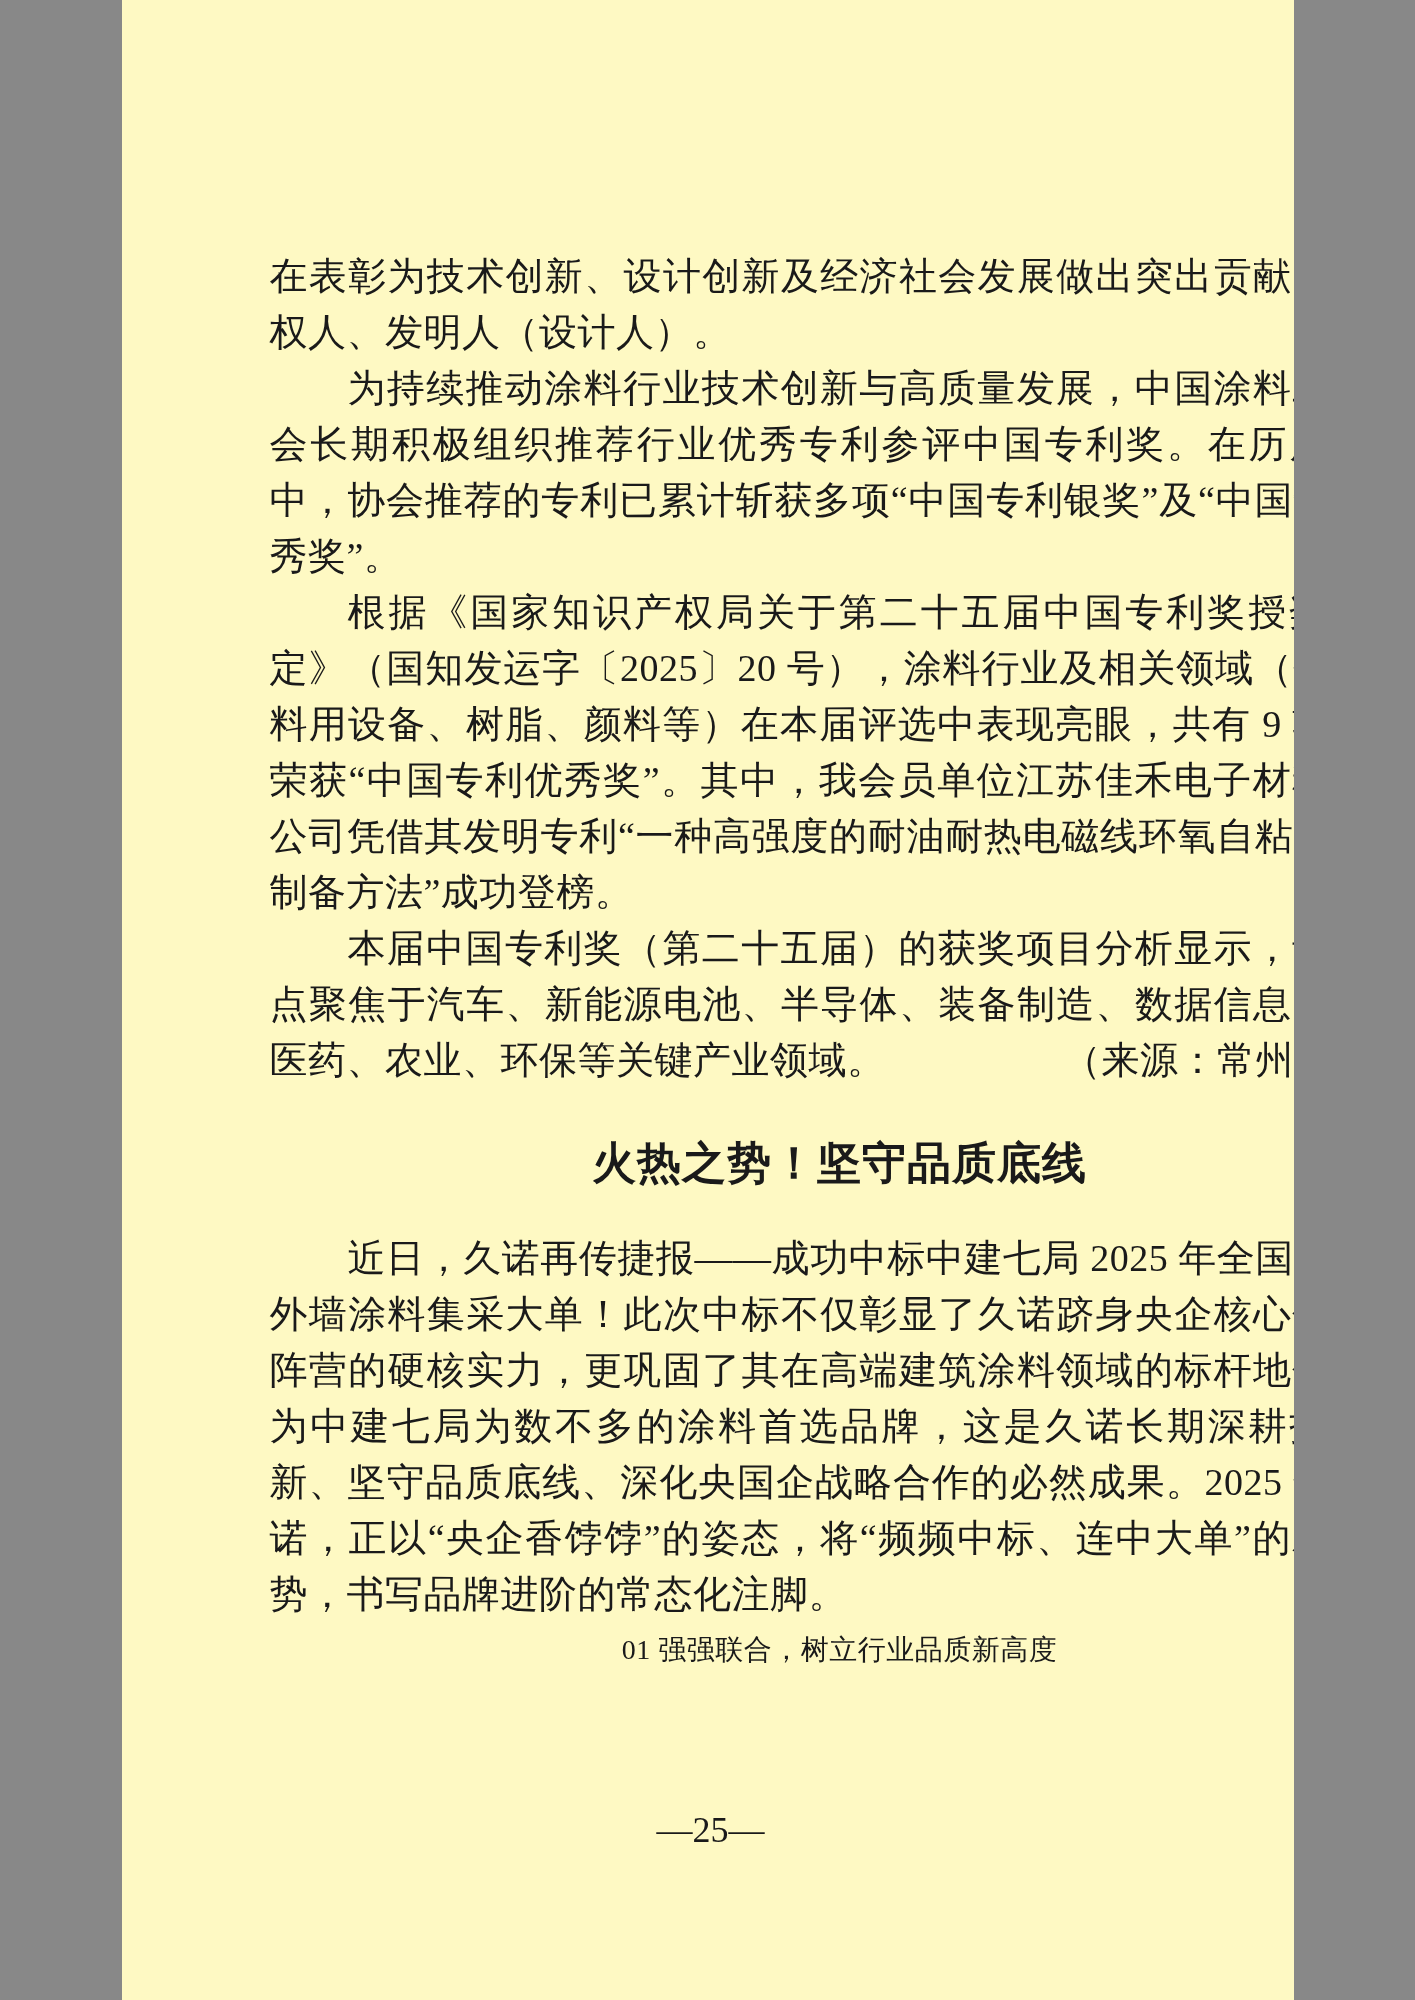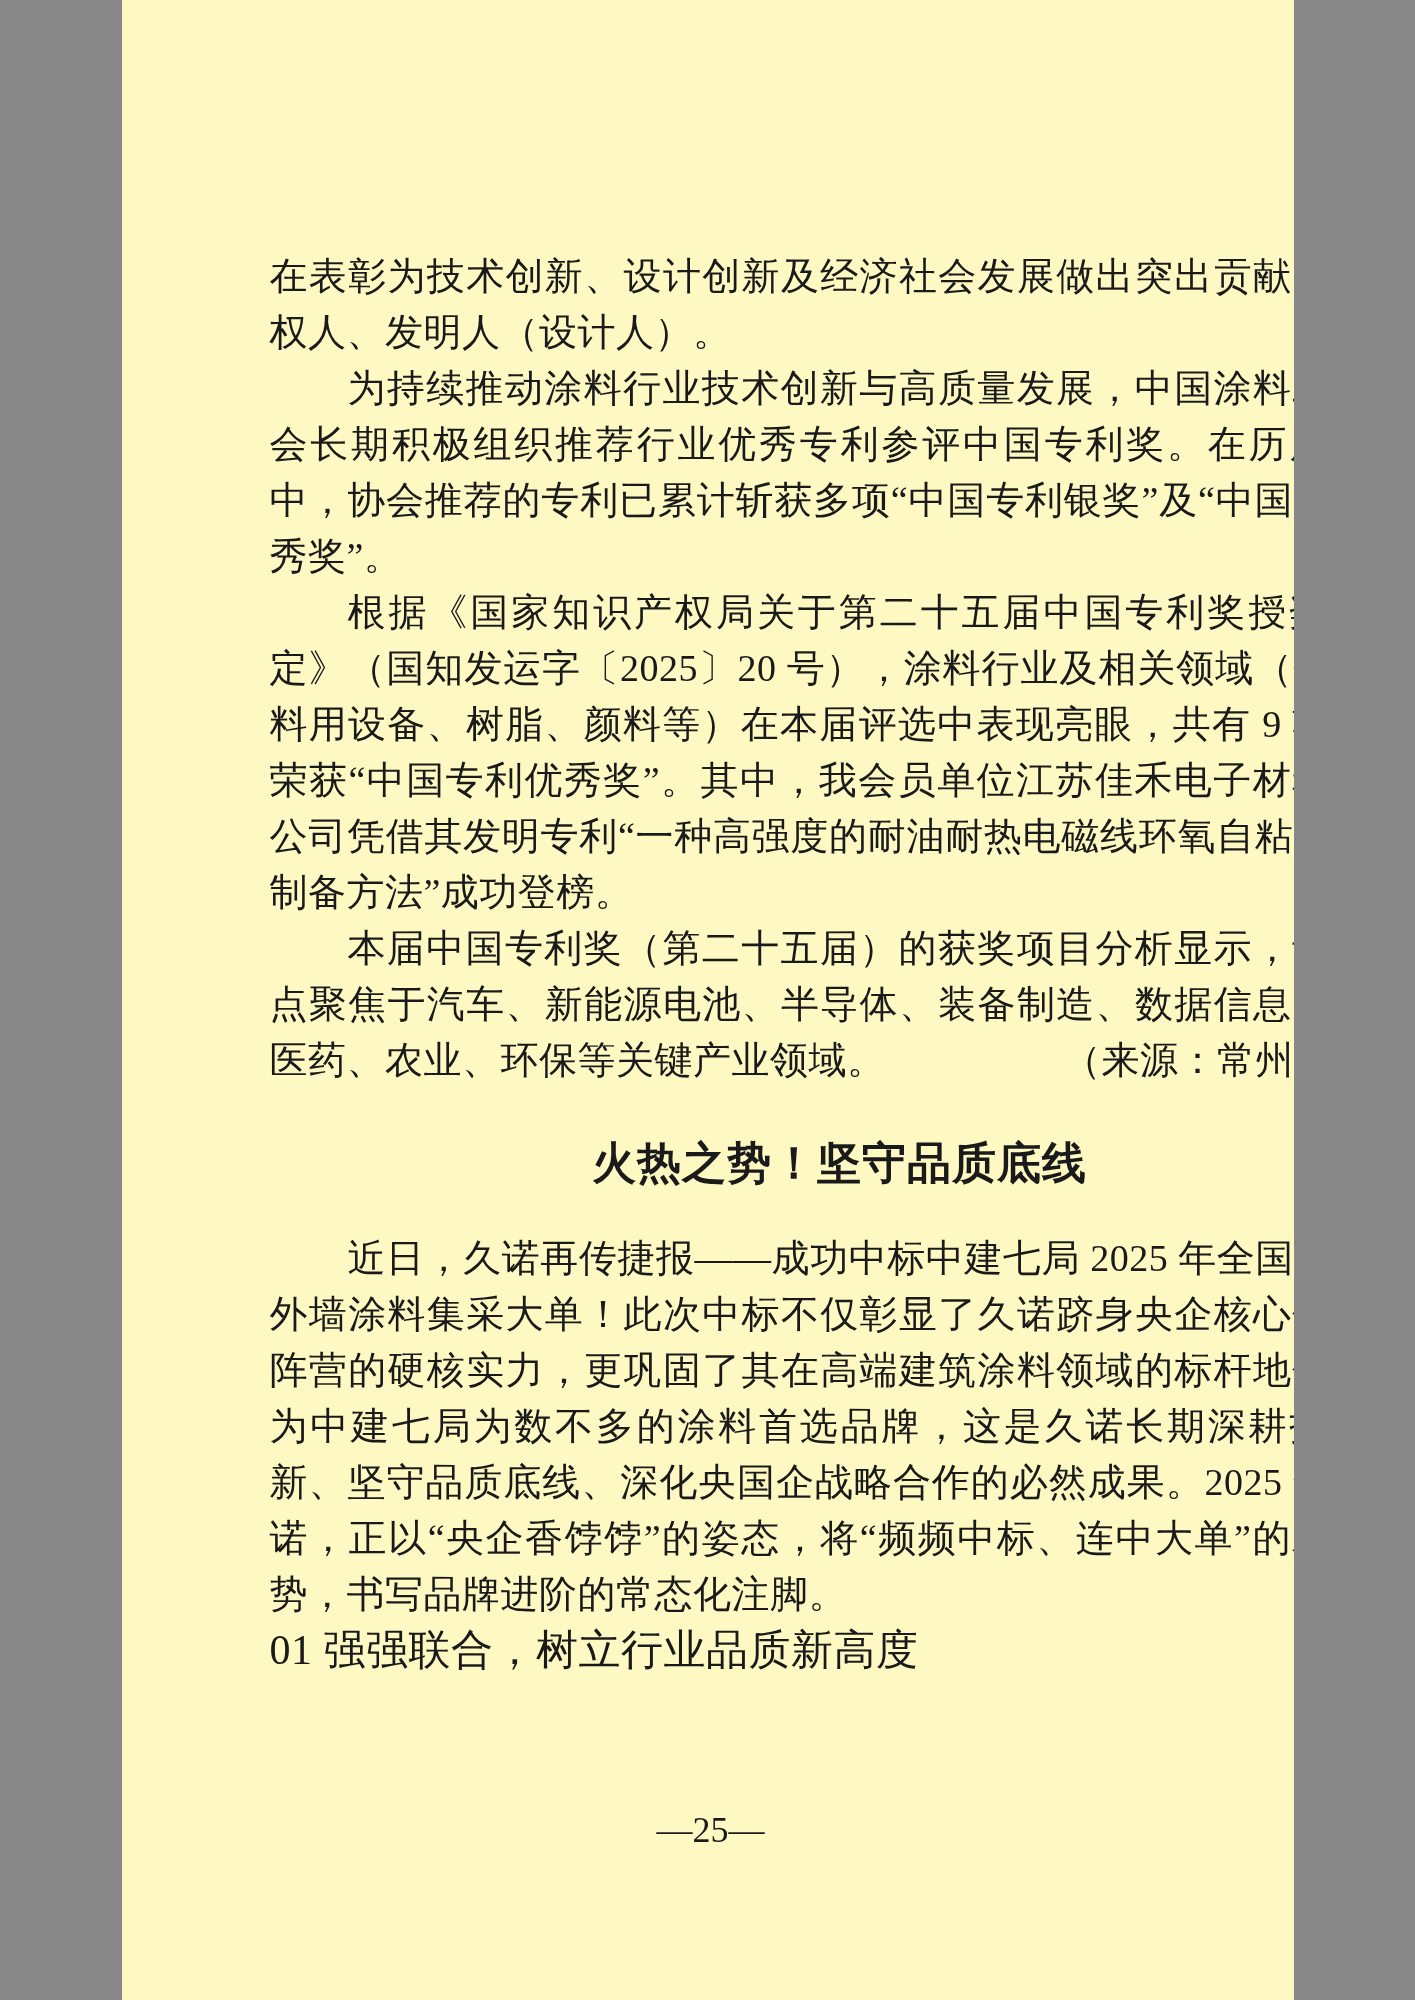--- a/index.html
+++ b/index.html
@@ -30,23 +30,23 @@
   .para.indent { text-indent: 78px; }
   .heading {
     font-size: 44px;
     font-weight: bold;
     text-align: center;
     line-height: 60px;
     margin: 46px 0 36px 0;
     letter-spacing: 1px;
   }
   .subhead {
-    font-size: 42px;
+    font-size: 28px;
     line-height: 56px;
-    text-align: left;
+    text-align: center;
   }
   .source {
     float: right;
     text-align: center;
   }
   .footer {
     position: absolute;
     left: 6px;
     right: 0;
     top: 1806px;

